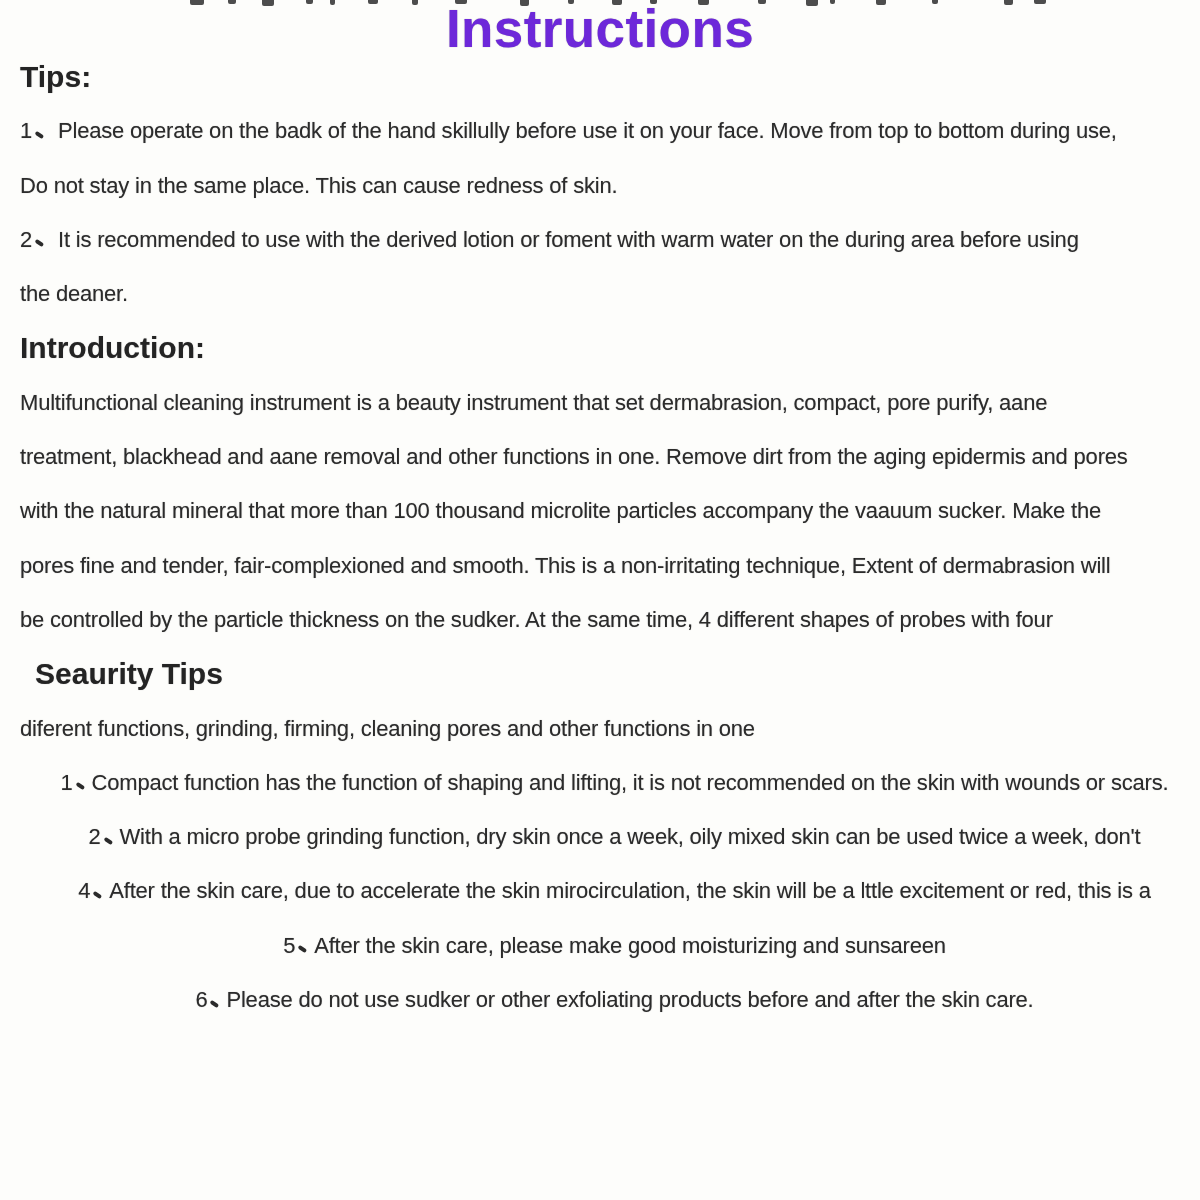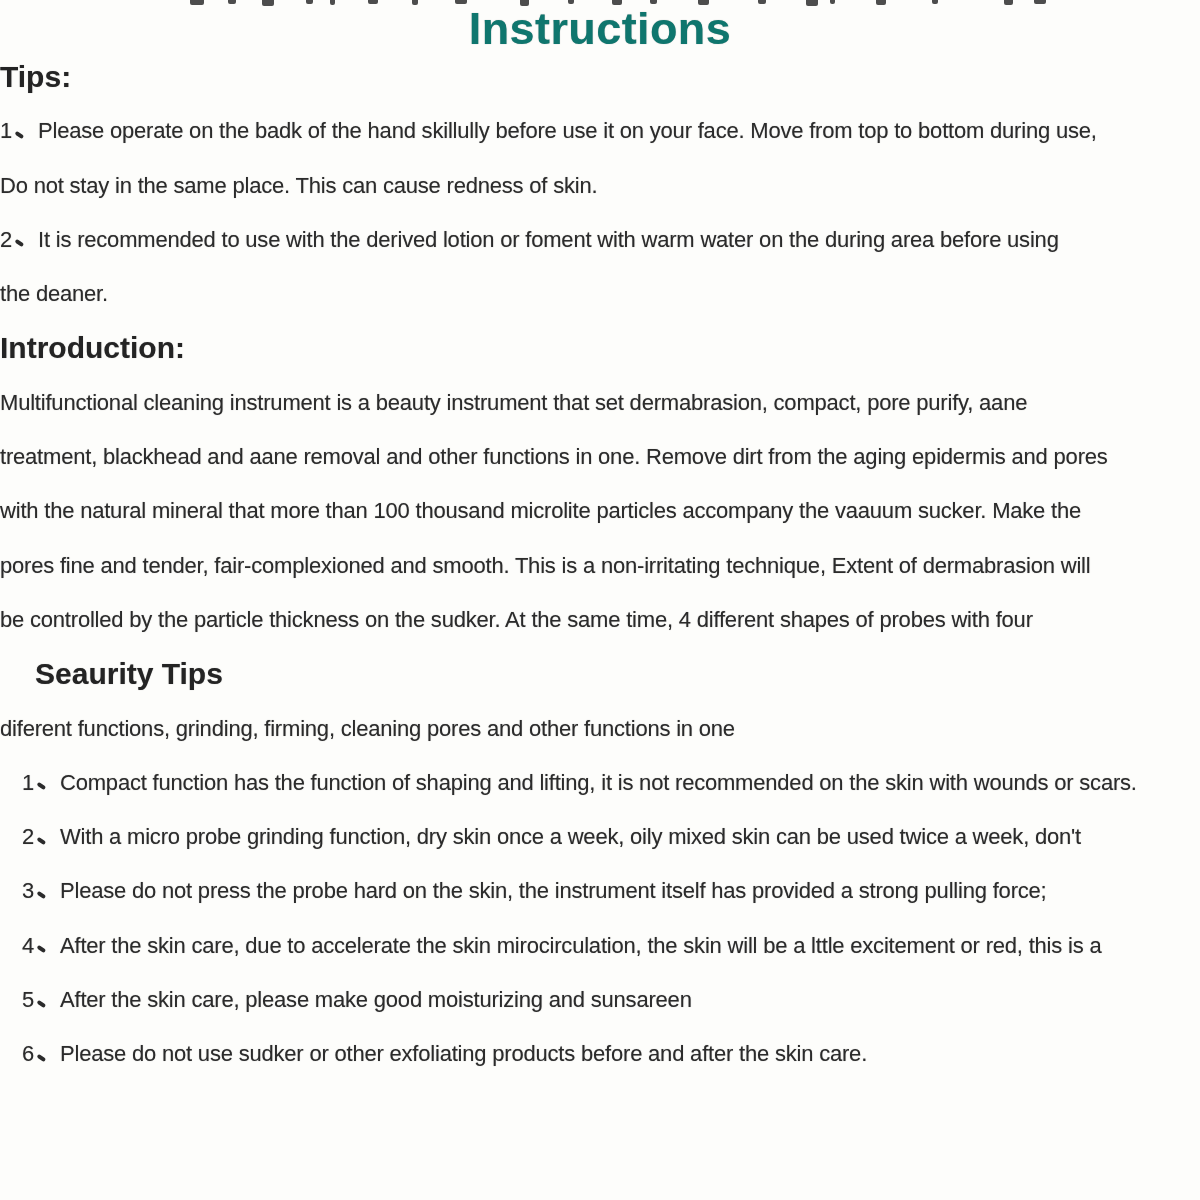--- a/index.html
+++ b/index.html
@@ -12,38 +12,39 @@
     font-family: "Liberation Sans", "DejaVu Sans", sans-serif;
     color: #2b2b2b;
     text-shadow: 0 0 1px rgba(70,70,70,0.45);
   }
   .artifacts { position: absolute; top: 0; left: 0; width: 1200px; height: 8px; }
   .art { position: absolute; top: 0; background: #2e2e2e; border-radius: 0 0 2px 2px; opacity: .85; }
   .title {
     height: 54px;
     line-height: 58px;
     text-align: center;
-    font-size: 45px;
+    font-size: 53px;
     font-weight: 700;
     letter-spacing: 0.4px;
-    color: #0f766e;
+    color: #6d28d9;
     white-space: nowrap;
   }
   .line {
     height: 54.3px;
     line-height: 34px;
+    padding-left: 20px;
     padding-top: 6px;
     box-sizing: border-box;
     font-size: 22px;
     letter-spacing: -0.2px;
     white-space: nowrap;
     overflow: hidden;
   }
   .heading { font-size: 30px; font-weight: 700; letter-spacing: 0; color: #242424; }
-  .sec { padding-left: 22px; }
+  .sec { padding-left: 22px; text-align: center; }
   .sec-heading { padding-left: 35px; }
   .mk { display: inline-block; width: 38px; }
   .dun {
     display: inline-block;
     width: 9px; height: 3.5px;
     background: #2b2b2b;
     border-radius: 2px;
     transform: rotate(35deg);
     margin-left: 3px;
     margin-bottom: 2px;
@@ -104,23 +105,20 @@
 
   <div class="line">diferent functions, grinding, firming, cleaning pores and other functions in one</div>
 
   <div class="line sec">
     <span class="mk"><span>1</span><i class="dun"></i></span><span>Compact function has the function of shaping and lifting, it is not recommended on the skin with wounds or scars.</span>
   </div>
   <div class="line sec">
     <span class="mk"><span>2</span><i class="dun"></i></span><span>With a micro probe grinding function, dry skin once a week, oily mixed skin can be used twice a week, don't</span>
   </div>
   <div class="line sec">
-    <span class="mk"><span>3</span><i class="dun"></i></span><span>Please do not press the probe hard on the skin, the instrument itself has provided a strong pulling force;</span>
-  </div>
-  <div class="line sec">
     <span class="mk"><span>4</span><i class="dun"></i></span><span>After the skin care, due to accelerate the skin mirocirculation, the skin will be a lttle excitement or red, this is a</span>
   </div>
   <div class="line sec">
     <span class="mk"><span>5</span><i class="dun"></i></span><span>After the skin care, please make good moisturizing and sunsareen</span>
   </div>
   <div class="line sec">
     <span class="mk"><span>6</span><i class="dun"></i></span><span>Please do not use sudker or other exfoliating products before and after the skin care.</span>
   </div>
 
 </div>

